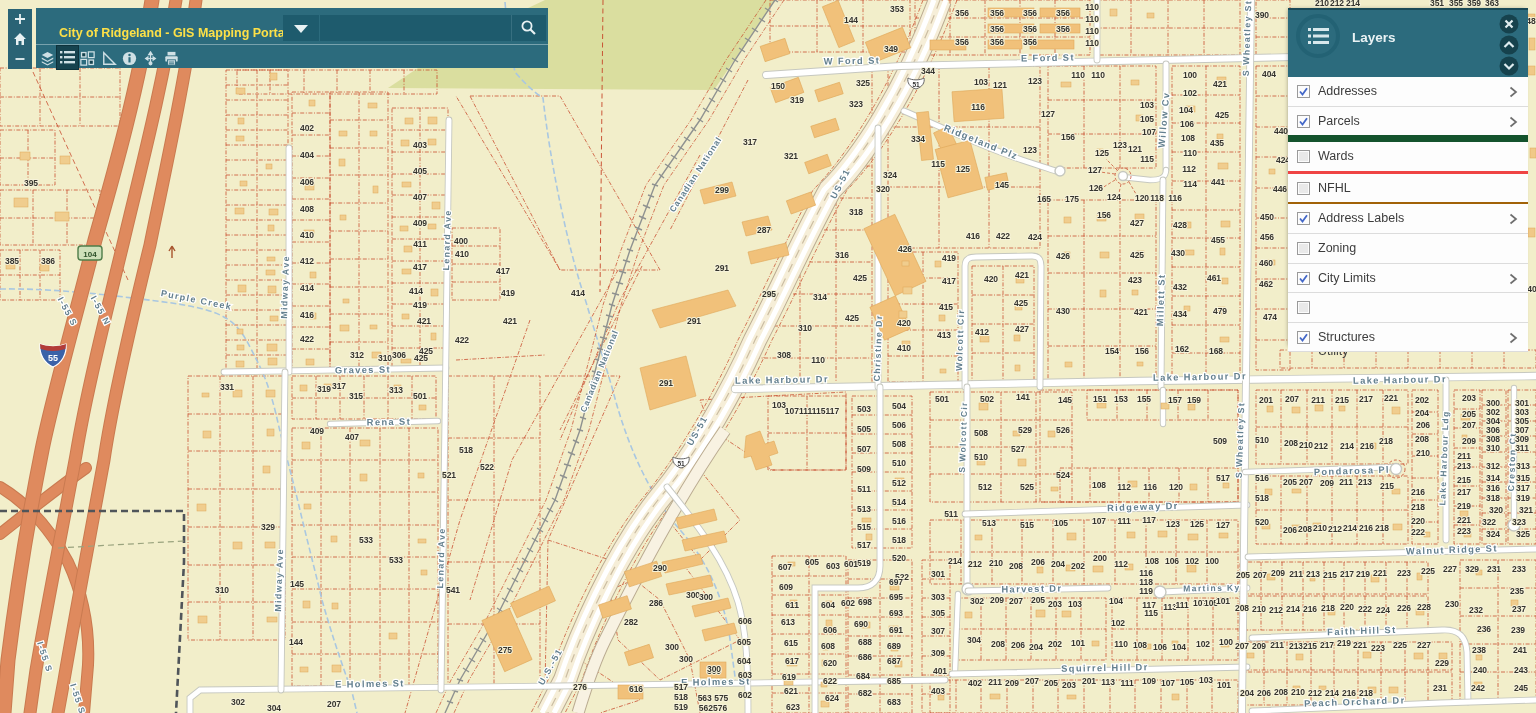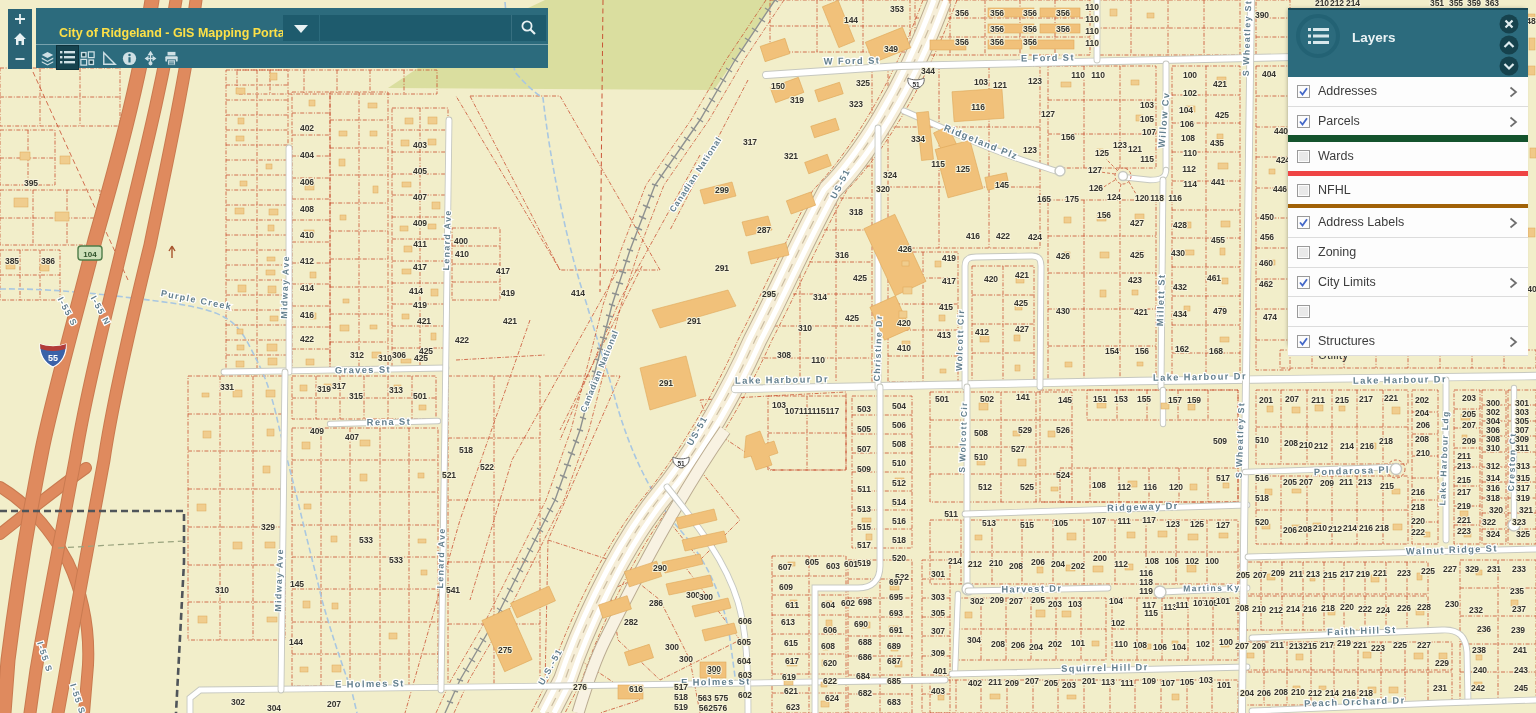--- a/index.html
+++ b/index.html
@@ -2142,29 +2142,29 @@
           <svg width="13" height="13" viewBox="0 0 13 13" style="position:absolute;left:9px;top:8px;">
             <rect x="0.5" y="0.5" width="12" height="12" fill="#fcfcfc" stroke="#9a9a9a"></rect>
             <path d="M3 6.5 L5.5 9.5 L10 3.2" stroke="#4468c8" stroke-width="1.8" fill="none"></path>
           </svg>
           <span style="position:absolute;left:30px;top:7px;font-size:12.5px;color:#3c3c3c;">Parcels</span>
           <svg width="10" height="12" viewBox="0 0 10 12" style="position:absolute;right:10px;top:9px;">
             <path d="M2.5 1.5 L8 6 L2.5 10.5" stroke="#6e6e6e" stroke-width="1.7" fill="none"></path>
           </svg>
         </div>
 
-    <div style="position:relative;height:28.6px;border-bottom:5px solid #ef4444;background:#fdfdfd;">
+    <div style="position:relative;height:28.6px;border-bottom:3px solid #ef4444;background:#fdfdfd;">
           <svg width="13" height="13" viewBox="0 0 13 13" style="position:absolute;left:9px;top:8px;">
             <rect x="0.5" y="0.5" width="12" height="12" fill="#fcfcfc" stroke="#9a9a9a"></rect>
             <rect x="2" y="2" width="9" height="9" fill="#e9e9e9"></rect>
           </svg>
           <span style="position:absolute;left:30px;top:7px;font-size:12.5px;color:#3c3c3c;">Wards</span>
         </div>
 
-    <div style="position:relative;height:28.6px;border-bottom:4px solid #a16207;background:#fdfdfd;text-decoration:underline;">
+    <div style="position:relative;height:28.6px;border-bottom:2px solid #a16207;background:#fdfdfd;text-decoration:underline;">
           <svg width="13" height="13" viewBox="0 0 13 13" style="position:absolute;left:9px;top:8px;">
             <rect x="0.5" y="0.5" width="12" height="12" fill="#fcfcfc" stroke="#9a9a9a"></rect>
             <rect x="2" y="2" width="9" height="9" fill="#e9e9e9"></rect>
           </svg>
           <span style="position:absolute;left:30px;top:7px;font-size:12.5px;color:#3c3c3c;">NFHL</span>
         </div>
 
     <div style="position:relative;height:28.6px;border-bottom:1px solid #dcdcdc;background:#fdfdfd;text-align:right;">
           <svg width="13" height="13" viewBox="0 0 13 13" style="position:absolute;left:9px;top:8px;">
             <rect x="0.5" y="0.5" width="12" height="12" fill="#fcfcfc" stroke="#9a9a9a"></rect>

